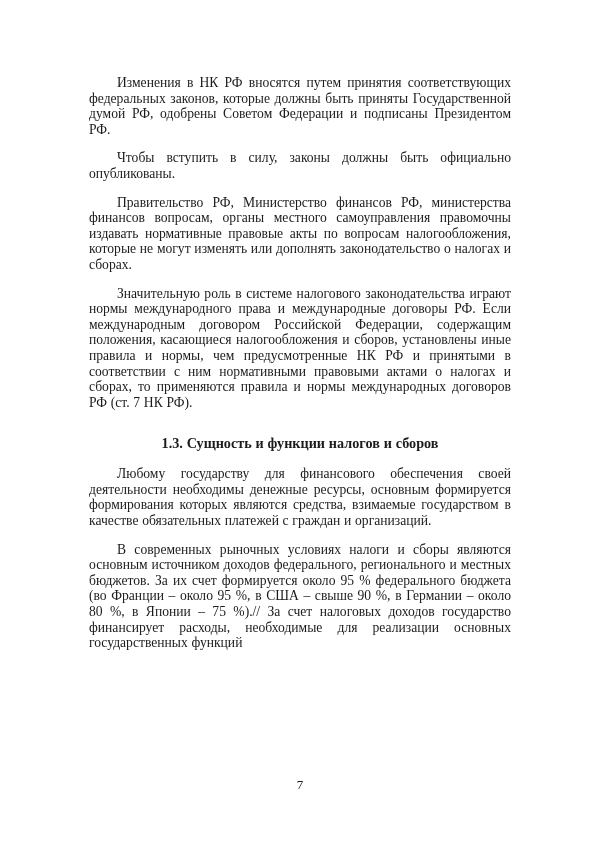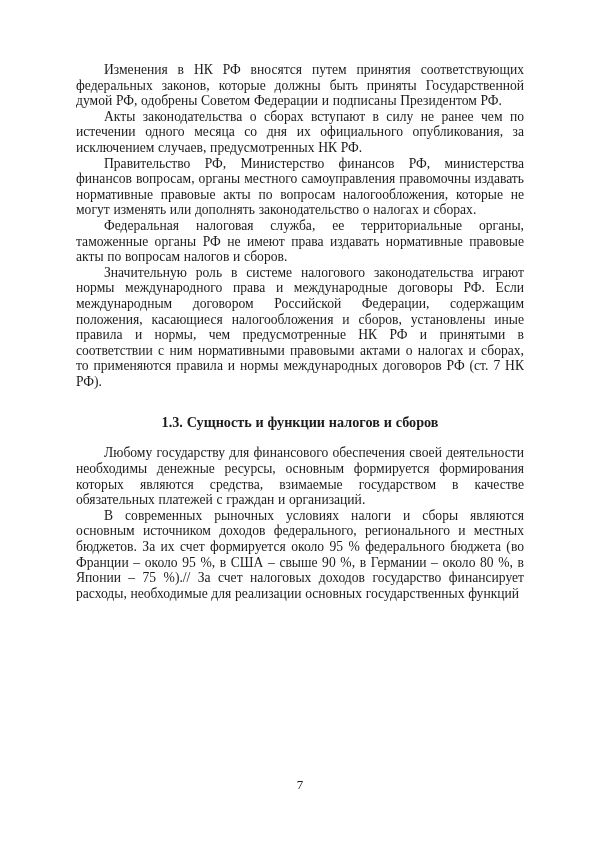--- a/index.html
+++ b/index.html
@@ -15,21 +15,21 @@
       box-sizing: border-box;
       padding: 62px 76px 0 76px;
       overflow: hidden;
       font-family: "Liberation Serif", serif;
       color: #1b1b1b;
     }
     .body-text {
       width: 448px;
     }
     .para {
-      margin: 0;
+      margin: 13px;
       font-size: 13.6px;
       line-height: 15.6px;
       text-align: justify;
       text-indent: 28px;
       word-spacing: 0.3px;
     }
     .heading {
       margin: 25px 0 14px 0;
       font-size: 14.2px;
       line-height: 17px;
@@ -47,23 +47,22 @@
       line-height: 15px;
       color: #1b1b1b;
     }
   </style>
 </head>
 <body>
 
 <div class="page">
   <div class="body-text">
     <p class="para">Изменения в НК РФ вносятся путем принятия соответствующих федеральных законов, которые должны быть приняты Государственной думой РФ, одобрены Советом Федерации и подписаны Президентом РФ.</p>
-    <p class="para">Акты законодательства о сборах вступают в силу не ранее чем по истечении одного месяца со дня их официального опубликования, за исключением случаев, предусмотренных НК РФ.</p>
+    <p class="para">Чтобы вступить в силу, законы должны быть официально опубликованы.</p>
     <p class="para">Правительство РФ, Министерство финансов РФ, министерства финансов вопросам, органы местного самоуправления правомочны издавать нормативные правовые акты по вопросам налогообложения, которые не могут изменять или дополнять законодательство о налогах и сборах.</p>
-    <p class="para">Федеральная налоговая служба, ее территориальные органы, таможенные органы РФ не имеют права издавать нормативные правовые акты по вопросам налогов и сборов.</p>
     <p class="para">Значительную роль в системе налогового законодательства играют нормы международного права и международные договоры РФ. Если международным договором Российской Федерации, содержащим положения, касающиеся налогообложения и сборов, установлены иные правила и нормы, чем предусмотренные НК РФ и принятыми в соответствии с ним нормативными правовыми актами о налогах и сборах, то применяются правила и нормы международных договоров РФ (ст. 7 НК РФ).</p>
 
     <h2 class="para heading">1.3. Сущность и функции налогов и сборов</h2>
 
     <p class="para">Любому государству для финансового обеспечения своей деятельности необходимы денежные ресурсы, основным формируется формирования которых являются средства, взимаемые государством в качестве обязательных платежей с граждан и организаций.</p>
     <p class="para">В современных рыночных условиях налоги и сборы являются основным источником доходов федерального, регионального и местных бюджетов. За их счет формируется около 95 % федерального бюджета (во Франции – около 95 %, в США – свыше 90 %, в Германии – около 80 %, в Японии – 75 %).// За счет налоговых доходов государство финансирует расходы, необходимые для реализации основных государственных функций</p>
   </div>
 
   <div class="page-number">7</div>
 </div>

